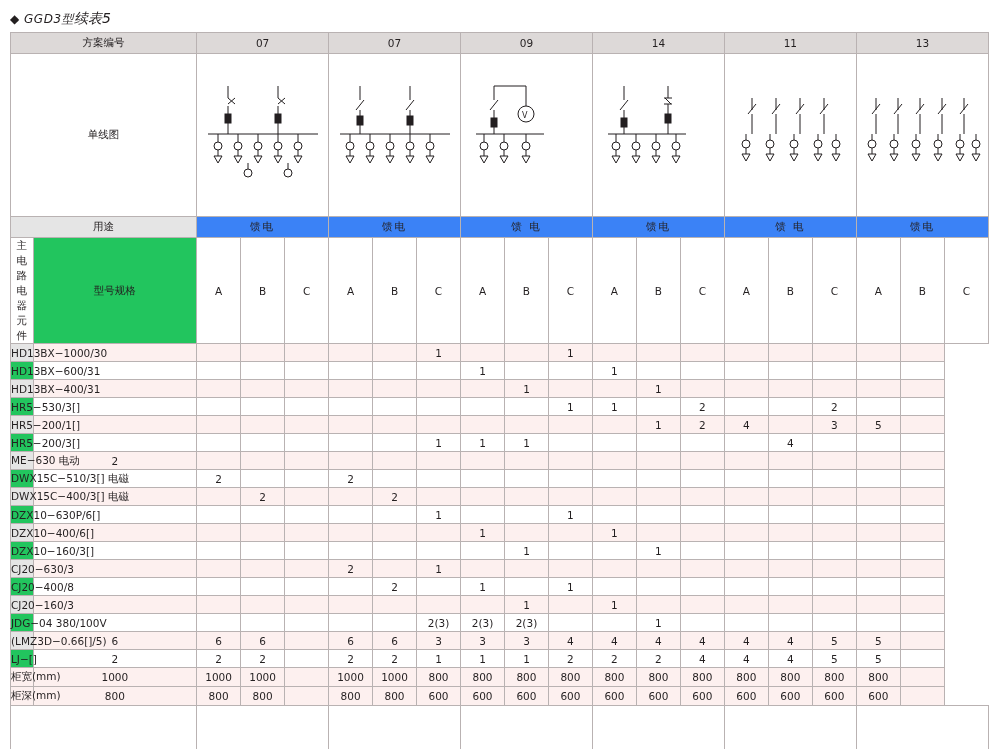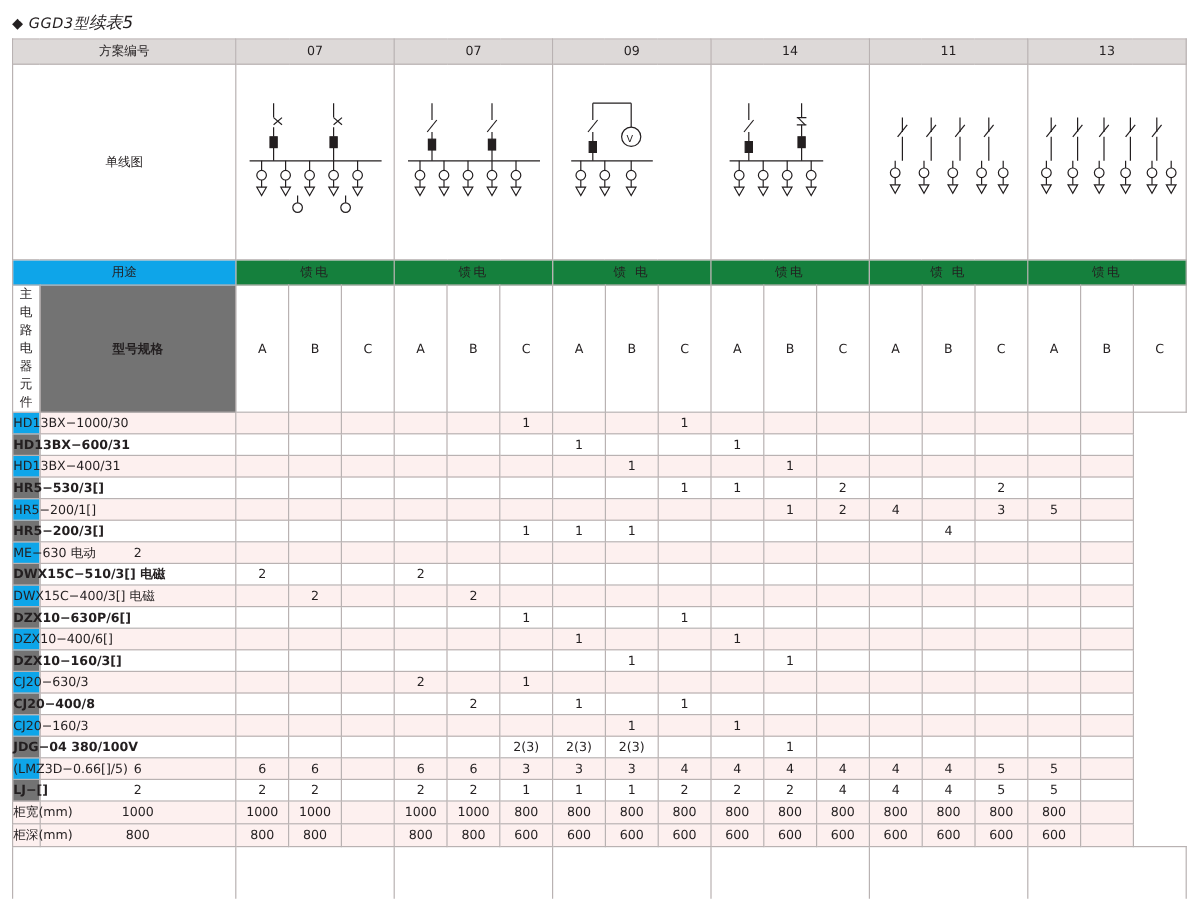--- a/index.html
+++ b/index.html
@@ -54,26 +54,25 @@
     color: #231f20;
   }
   .hdr-row td {
     background: #ddd9d8;
     height: 20px;
     font-size: 11px;
   }
   .rowlabel {
     text-align: left;
     padding-left: 8px;
-    background: #0ea5e9;
+    background: #e5e5e5;
     white-space: nowrap;
   }
   .rowlabel.alt {
-    background: #737373;
-    font-weight: bold;
+    background: #22c55e;
   }
   .cell-pink { background: #fdf0ef; }
   .cell-white { background: #ffffff; }
   .sideband {
     background: #ffffff;
     width: 22px;
     font-size: 11px;
     line-height: 15px;
     letter-spacing: 0;
   }
@@ -85,21 +84,21 @@
   }
   .diagram-cell {
     background: #ffffff;
     padding: 4px 0;
   }
   .label-cell {
     background: #ffffff;
     font-size: 12px;
   }
   .use-cell {
-    background: #15803d;
+    background: #3b82f6;
     height: 20px;
     font-size: 11px;
     letter-spacing: 2px;
   }
   .sub-hdr td {
     height: 18px;
     background: #ffffff;
   }
   .data-row td { height: 17px; }
   .dim-row td { height: 18px; background: #fdf0ef; }

